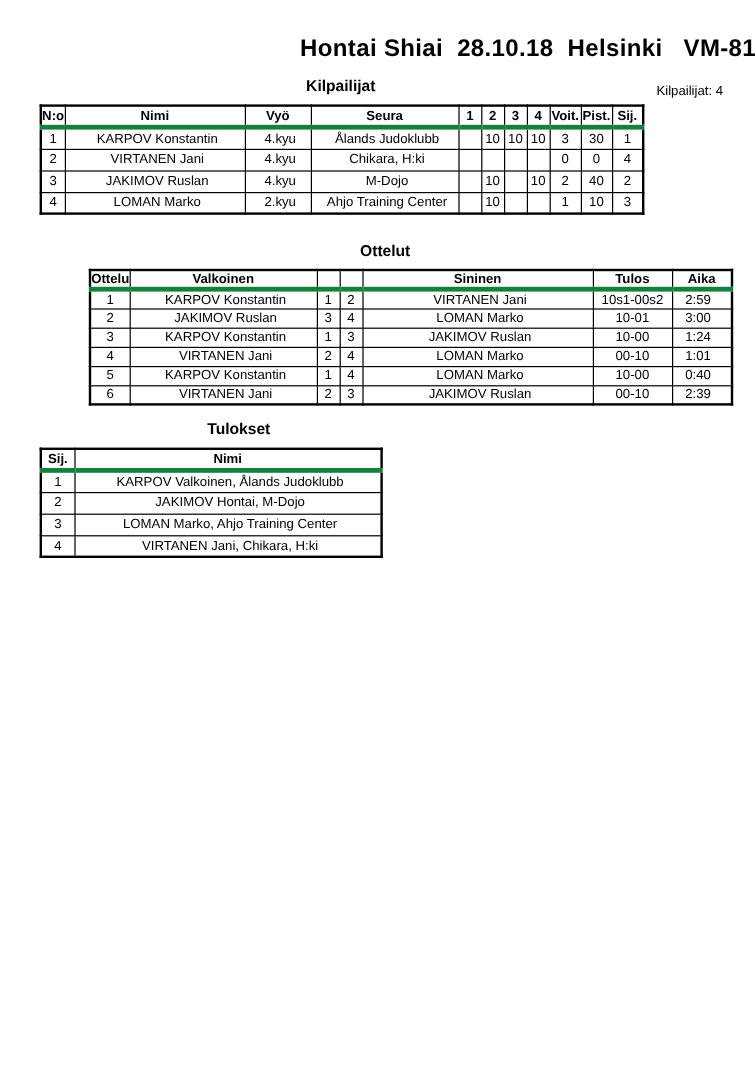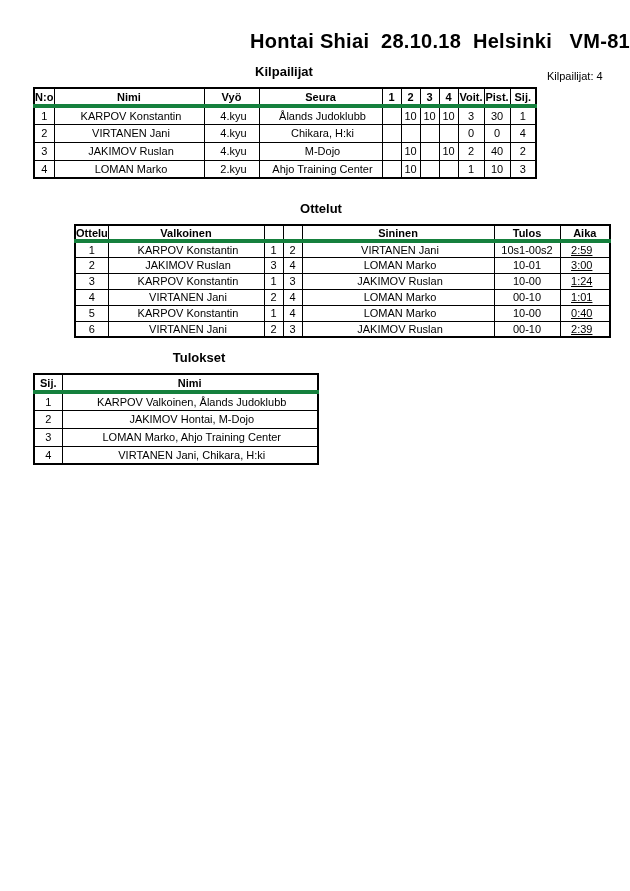--- a/index.html
+++ b/index.html
@@ -38,21 +38,21 @@
   table.grid th, table.grid td {
     border: 1px solid #000;
     white-space: nowrap; overflow: hidden;
     text-align: center; vertical-align: middle;
   }
   table.grid thead th { font-weight: bold; border-bottom: 4px solid #15803d; }
   .t1 th, .t1 td { height: 18px; }
   .t2 th, .t2 td { height: 16px; }
   .t3 th, .t3 td { height: 18px; }
   td.l, th.l { text-align: left; padding-left: 4px; }
-  td.r { text-align: right; padding-right: 6px; text-decoration: underline; }
+  td.r { text-align: right; padding-right: 6px; }
 </style>
 </head>
 <body>
 
 <div class="page">
 
   <div class="doc-title">Hontai Shiai  28.10.18  Helsinki   VM-81</div>
   <div class="comp-count">Kilpailijat: 4</div>
 
   <div class="content">

